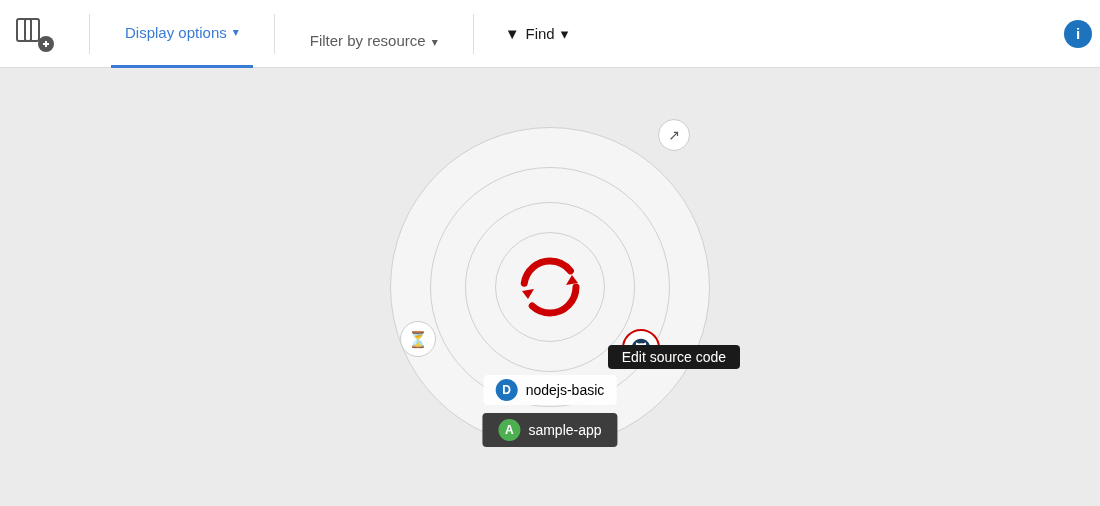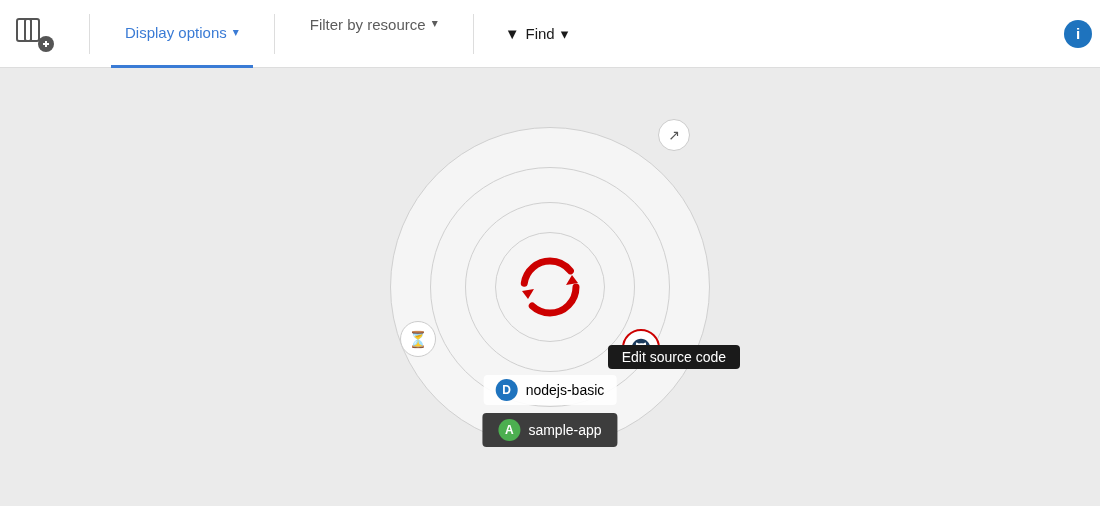--- a/index.html
+++ b/index.html
@@ -57,21 +57,21 @@
       height: 68px;
     }
 
     .toolbar-btn .chevron {
       font-size: 12px;
       color: #3a7bd5;
     }
 
     .toolbar-btn2 {
       display: flex;
-      align-items: flex-start;
+      align-items: flex-end;
       gap: 6px;
       padding: 8px 14px;
       border: none;
       background: transparent;
       cursor: pointer;
       font-size: 15px;
       color: #5c5c5c;
       height: 52px;
       border-bottom: 3px solid transparent;
     }

